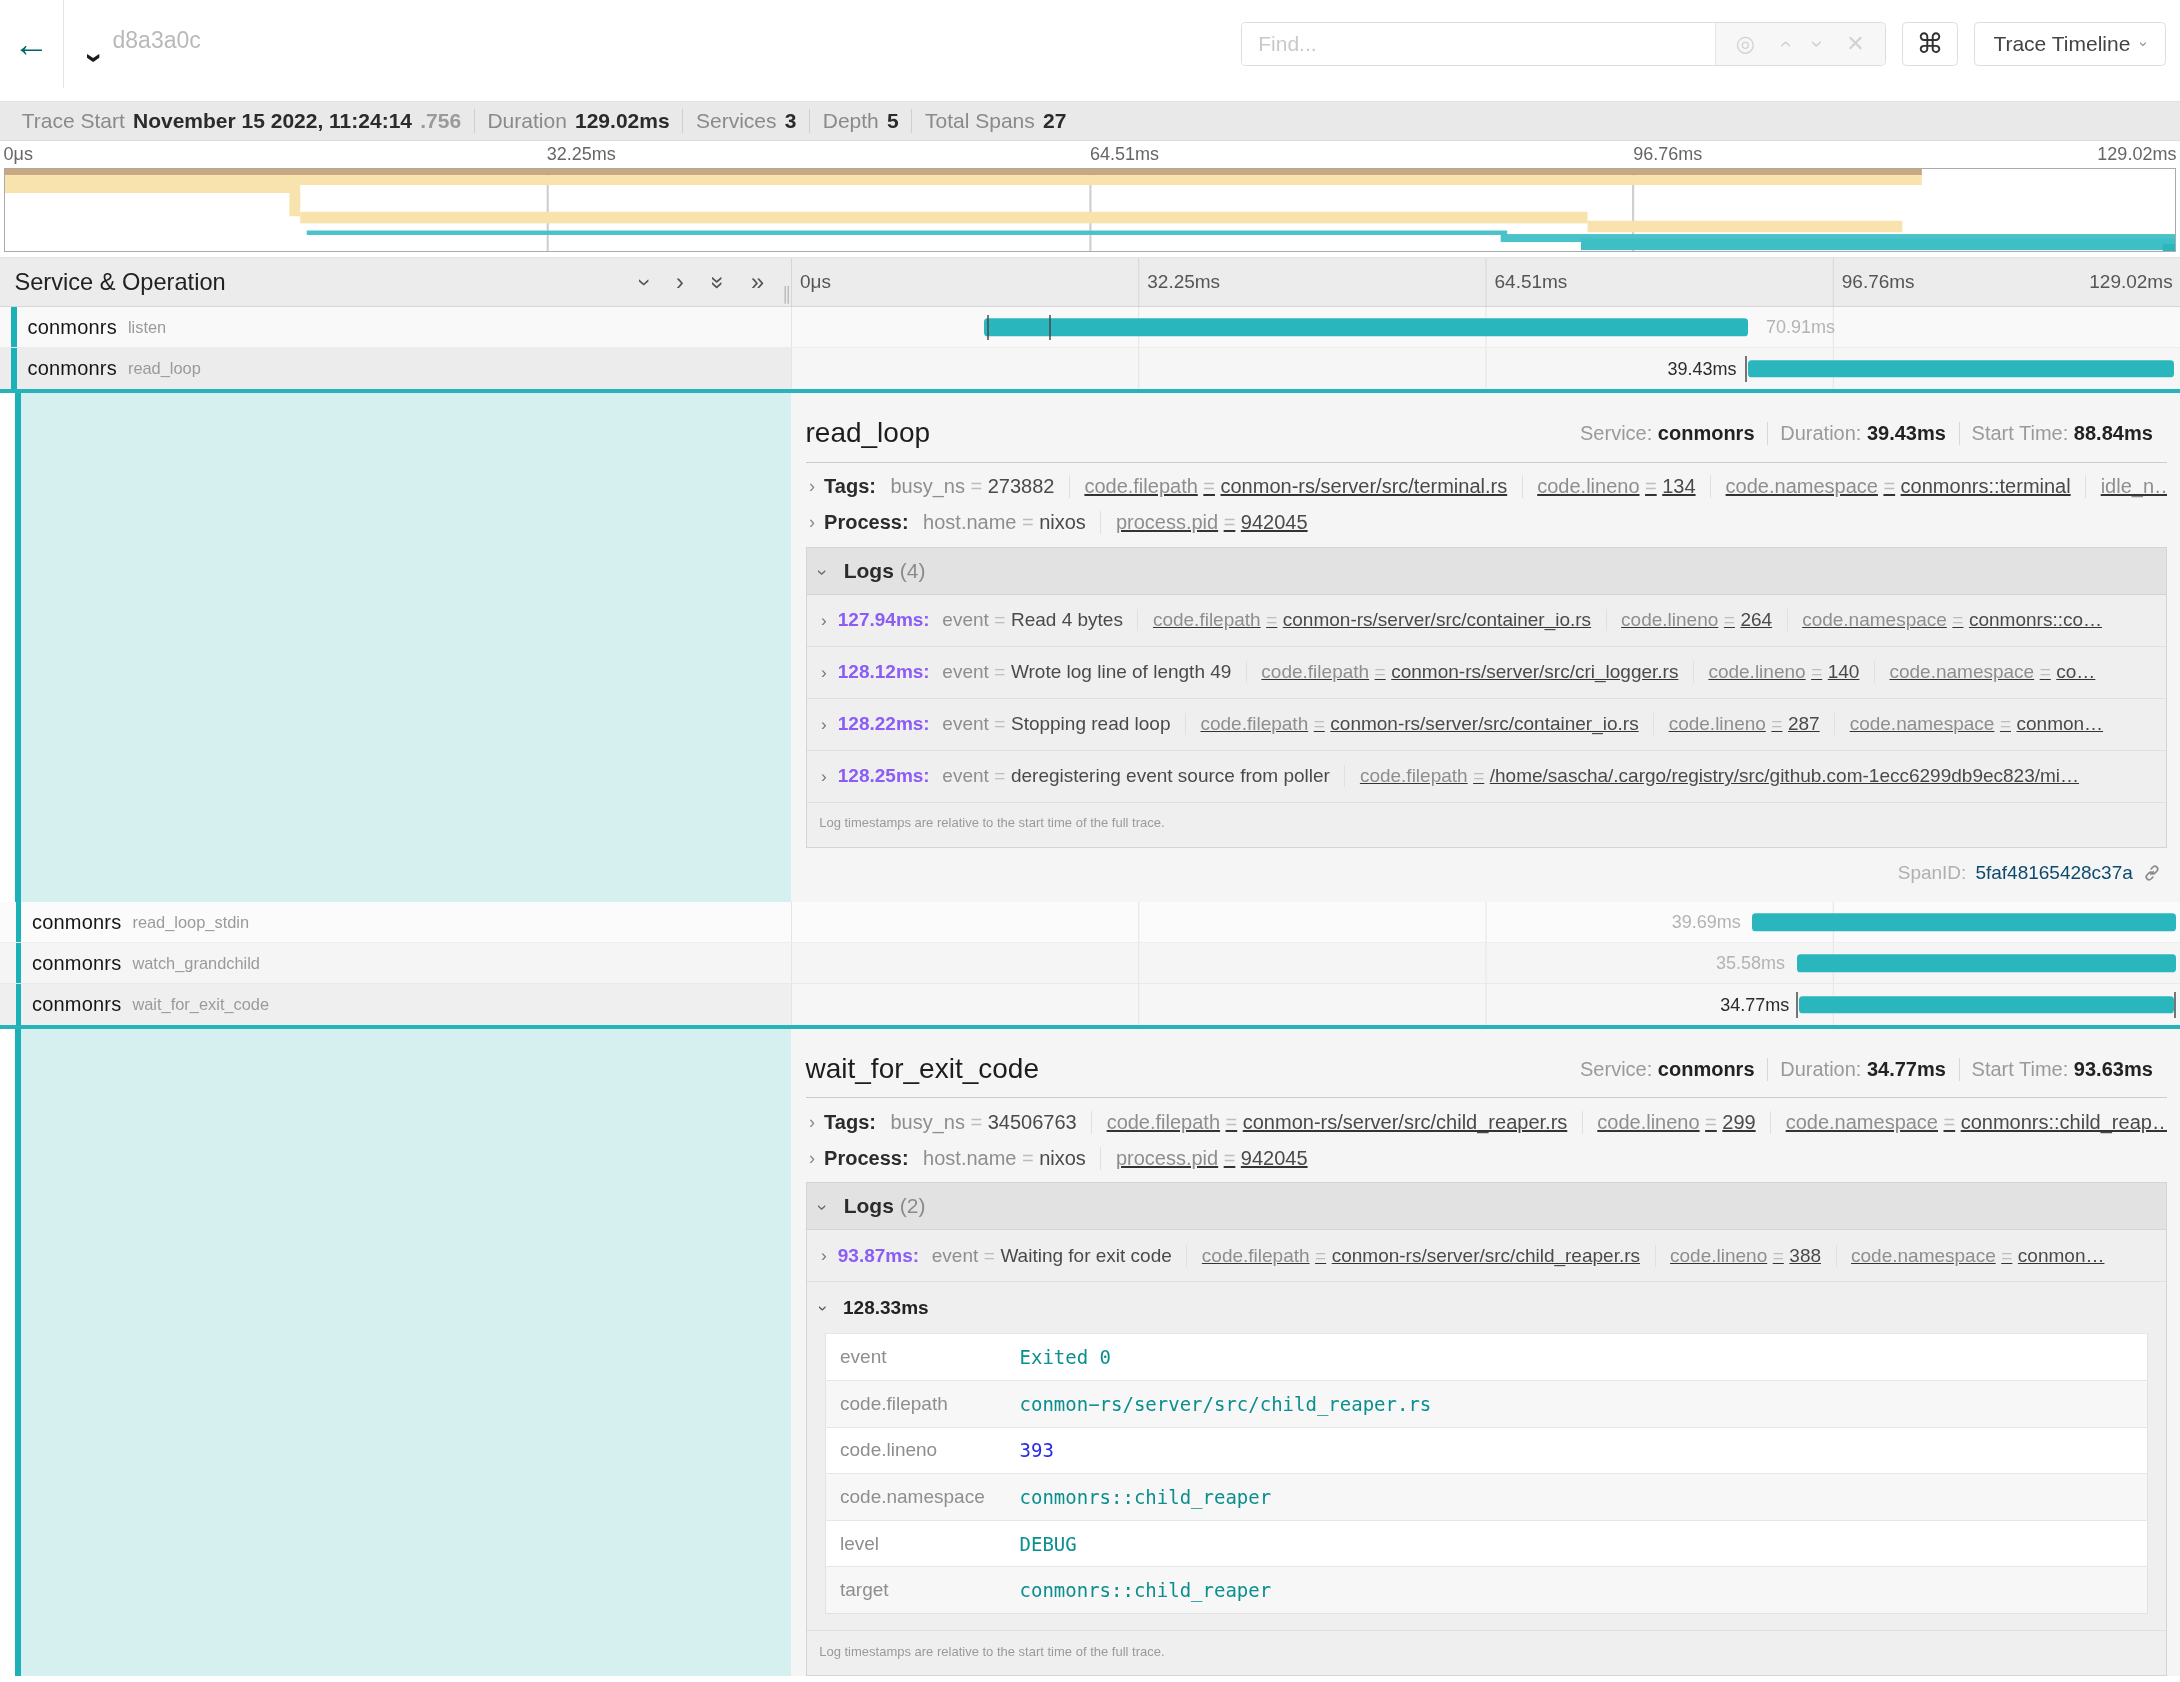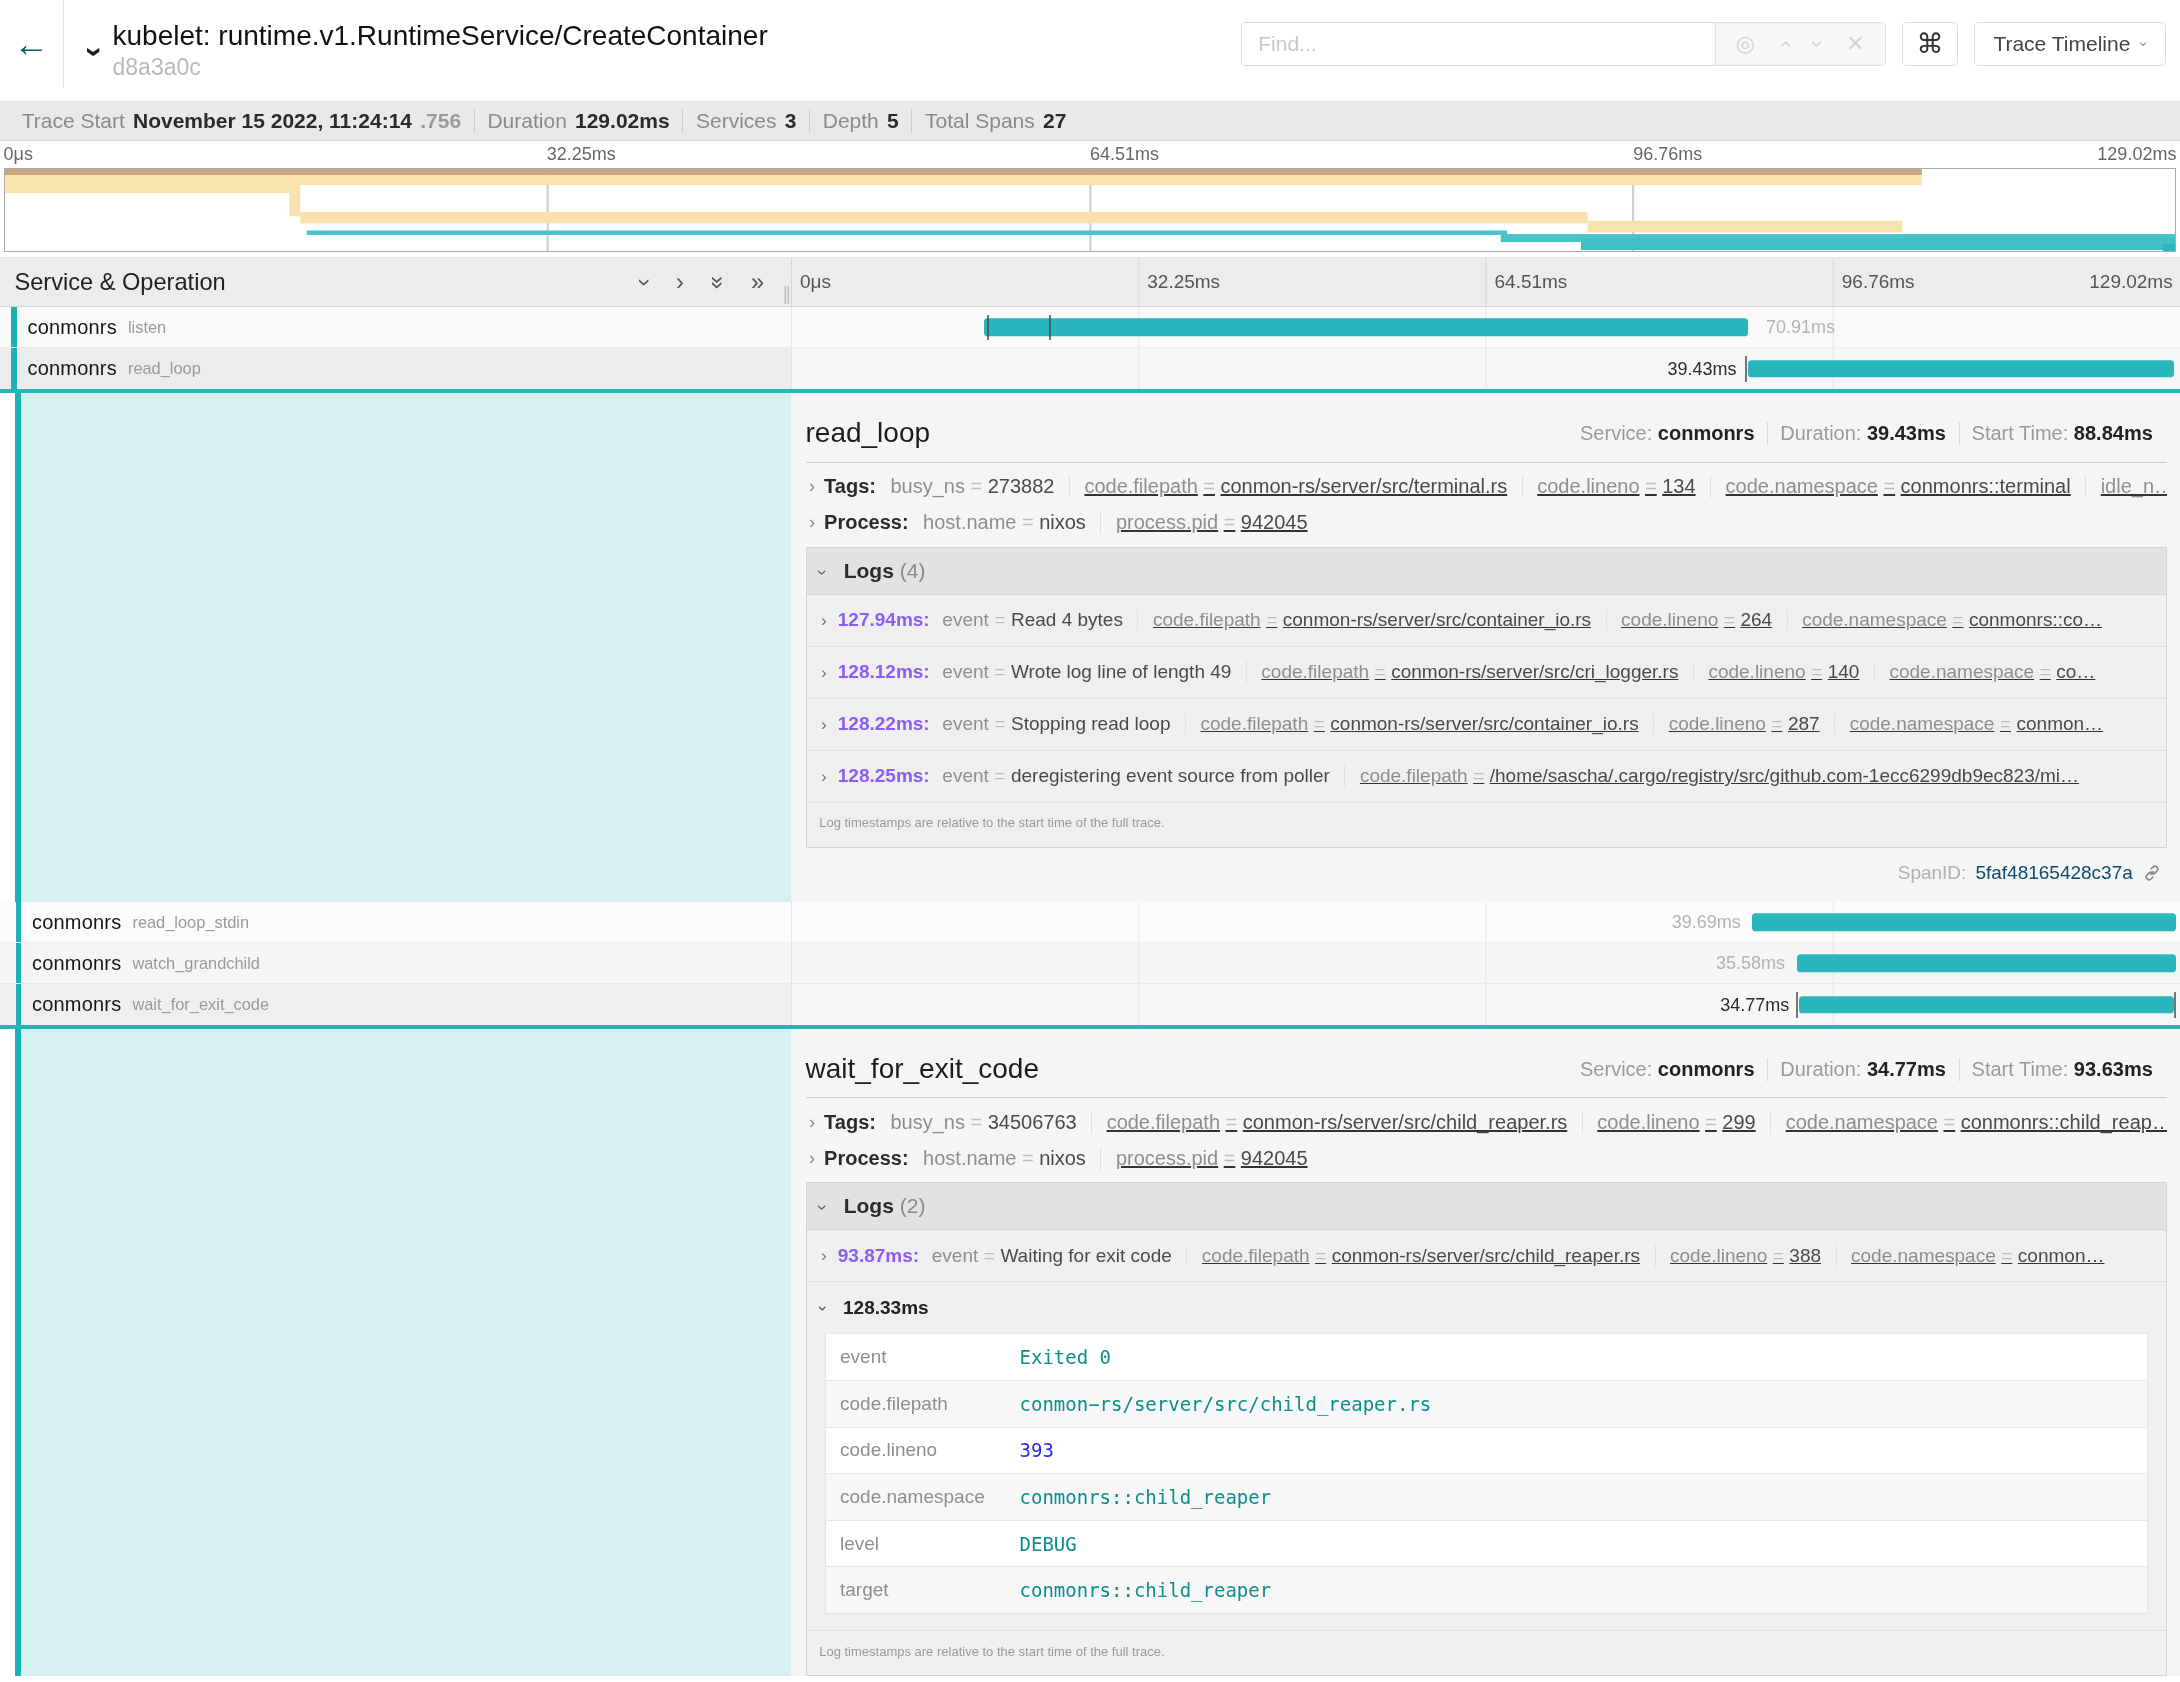--- a/index.html
+++ b/index.html
@@ -125,21 +125,20 @@
 </head>
 <body>
 
 <div class="app-header">
   <div class="back-btn">
     <span>←</span>
   </div>
   <div class="title-wrap">
     <span class="title-chevron">›</span>
     <div>
-      <div class="trace-title">kubelet: runtime.v1.RuntimeService/CreateContainer</div>
       <div class="trace-id">d8a3a0c</div>
     </div>
   </div>
   <div class="header-tools">
     <div class="find-group">
       <input class="find-input" placeholder="Find..." style="">
       <div class="find-icons">
         <span>◎</span>
         <span class="rotm90">›</span>
         <span class="rot90">›</span>

